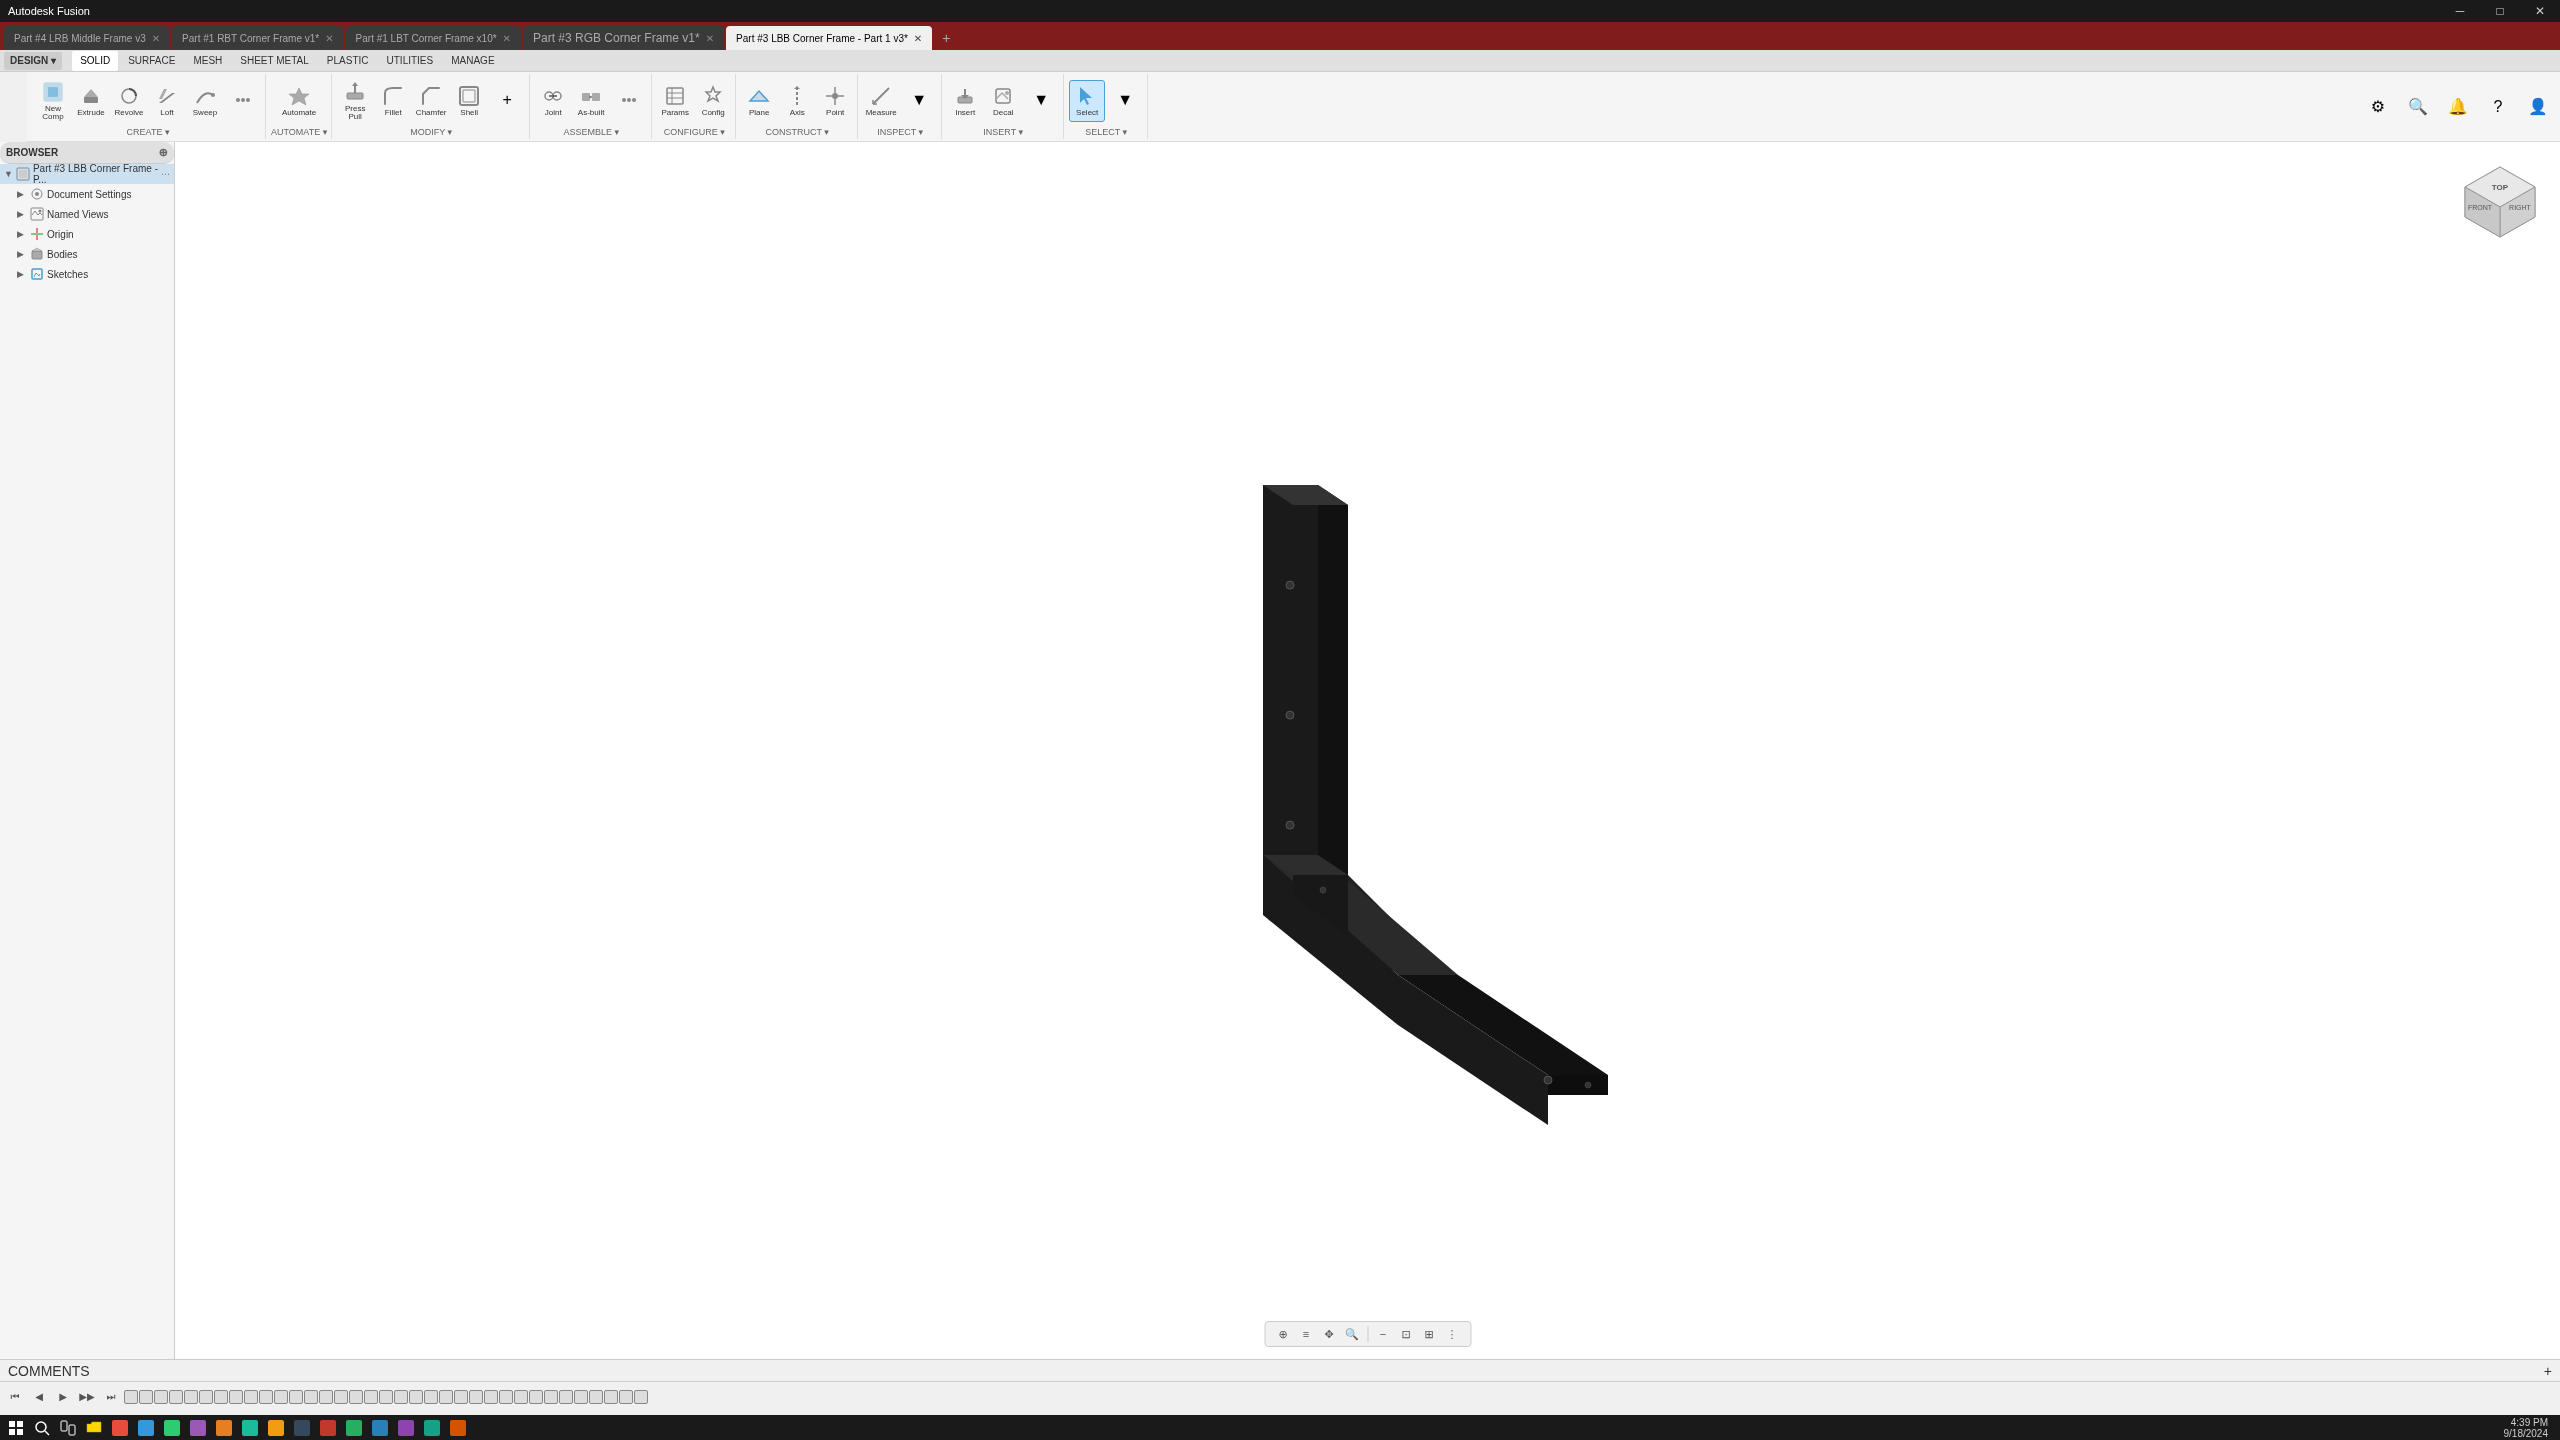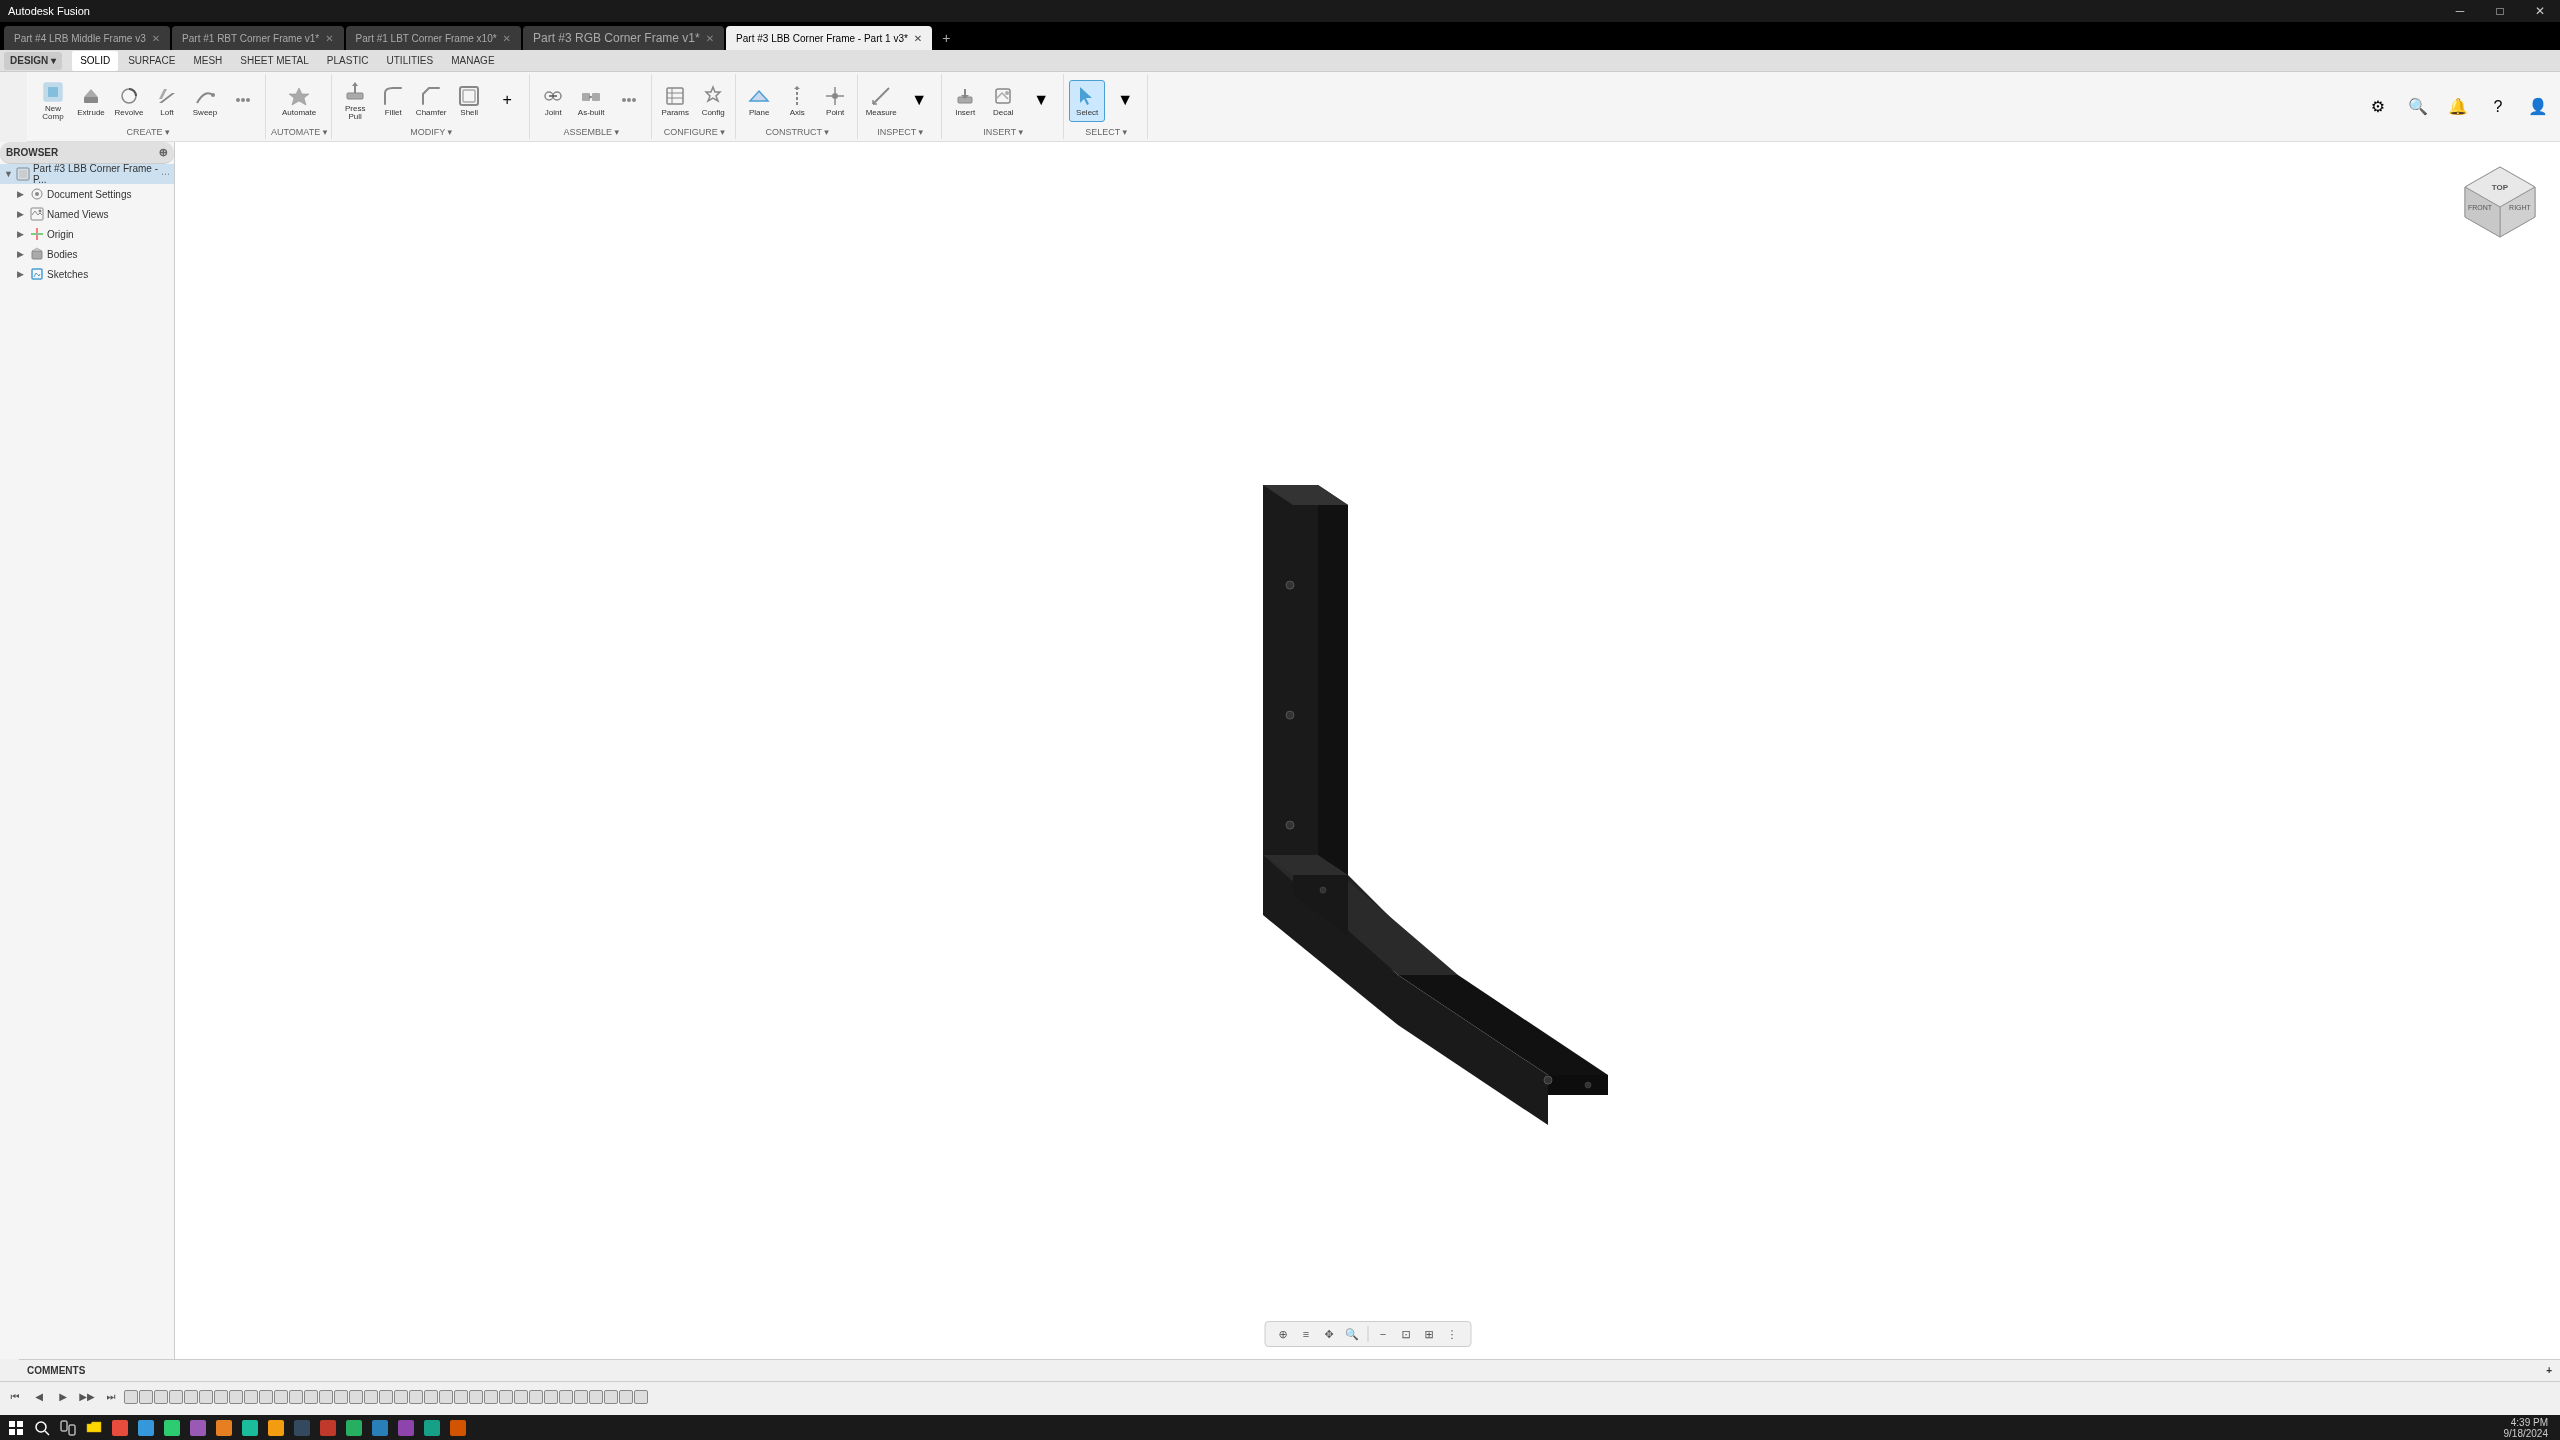--- a/index.html
+++ b/index.html
@@ -44,21 +44,21 @@
       align-items: center;
       justify-content: center;
       color: #ccc;
       font-size: 12px;
       cursor: pointer;
     }
 
     
     #tab-bar {
       height: 28px;
-      background: #000000;
+      background: #7f1d1d;
       display: flex;
       align-items: flex-end;
       padding: 0 4px;
       position: relative;
       z-index: 99;
     }
     .tab {
       height: 24px;
       padding: 0 10px;
       display: flex;
@@ -261,25 +261,24 @@
     }
 
     
     #comments-bar {
       height: 22px;
       background: #f0f0f0;
       border-top: 1px solid #ccc;
       display: flex;
       align-items: center;
       padding: 0 8px;
-      font-size: 10px;
-      font-weight: bold;
+      font-size: 14px;
+      font-weight: normal;
       color: #333;
       gap: 6px;
-      margin-left: 19px;
     }
 
     
     #timeline {
       height: 30px;
       background: #f0f0f0;
       border-top: 1px solid #ccc;
       display: flex;
       align-items: center;
       padding: 0 4px;

